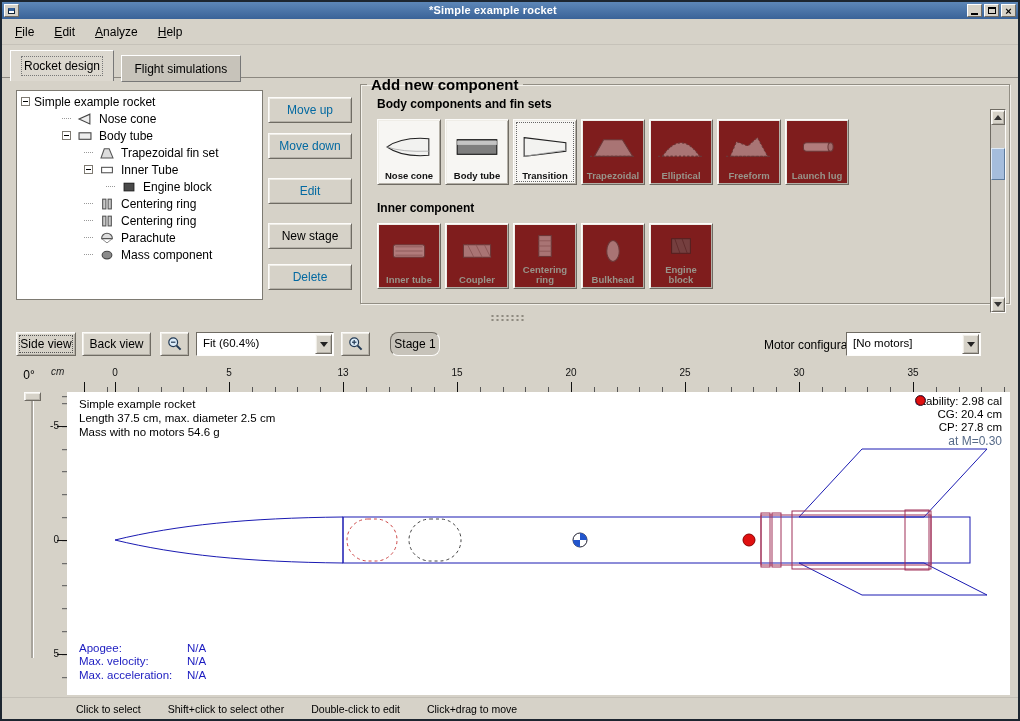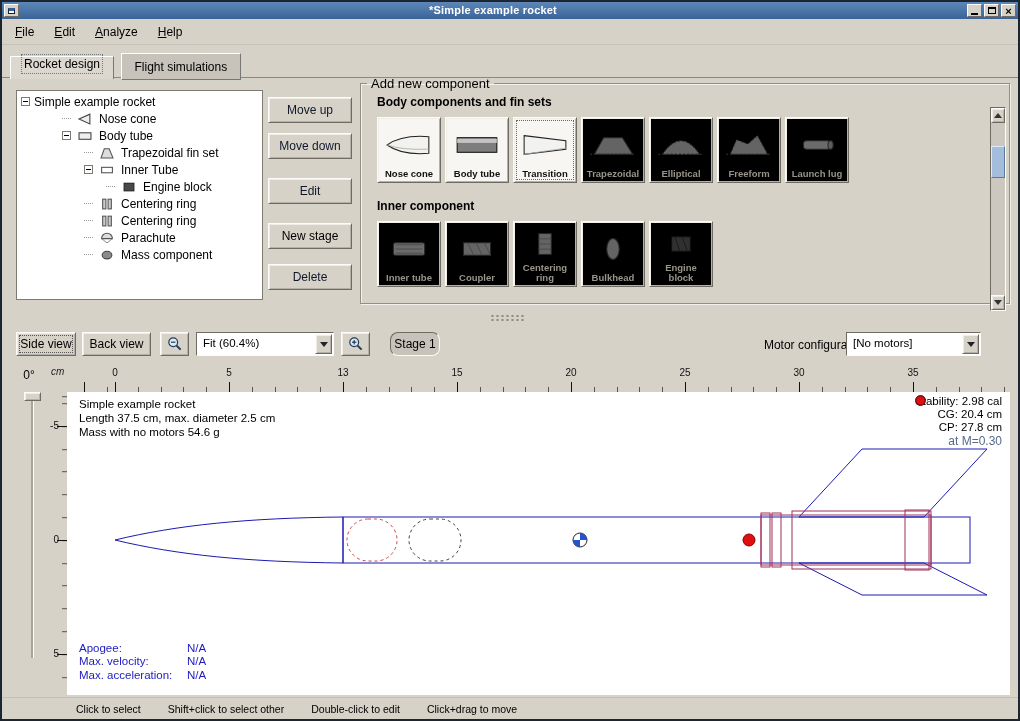--- a/index.html
+++ b/index.html
@@ -53,21 +53,21 @@
   .tabs {
     position: absolute; left: 0; top: 43px; right: 0; height: 33px;
     border-bottom: 1px solid #8c8880; padding: 5px 0 0 8px;
   }
   .tab {
     display: inline-block; font-size: 12px; padding: 6px 13px 5px;
     background: #c7c3ba; border: 1px solid; border-color: #fff #777 #777 #fff;
     margin-right: 2px; position: relative; top: 3px;
   }
   .tab.active {
-    background: #dcd8cf; top: 0; padding: 0 13px 8px; z-index: 2;
+    background: #dcd8cf; top: 0; padding: 8px 13px 8px; z-index: 2;
     border-bottom: none;
   }
   .tab.active .tab-label { outline: 1px dotted #777; outline-offset: 2px; }
 
   
   .bev-out { border: 1px solid; border-color: #fdfcfa #6f6b63 #6f6b63 #fdfcfa;
              box-shadow: inset 1px 1px 0 #efede7, inset -1px -1px 0 #b4b0a7; }
 
   
   .tree-panel {
@@ -82,33 +82,33 @@
   .exp::after { content: ""; position: absolute; left: 1px; right: 1px; top: 3px; height: 1px; background: #000; }
   .conn { width: 9px; height: 1px; border-top: 1px dotted #999; flex: none; margin-right: 4px; }
   .ticon { width: 20px; height: 13px; flex: none; margin-right: 4px; }
 
   
   .act-btn {
     position: absolute; left: 266px; width: 84px; height: 26px;
     background: #d6d2c8; font-size: 12px; color: #000;
     display: flex; align-items: center; justify-content: center;
   }
-  .act-btn.disabled { color: #0f172a; }
+  .act-btn.disabled { color: #0369a1; }
 
   
   .add-group {
     position: absolute; left: 358px; top: 74px; width: 650px; height: 228px;
     border: 1px solid #928e84; box-shadow: inset 1px 1px 0 #f3f1eb, 1px 1px 0 #f3f1eb;
   }
-  .add-group legend { font-weight: normal; font-size: 13px; margin-left: 6px; padding: 0 4px; color:#000; }
+  .add-group legend { font-weight: bold; font-size: 15px; margin-left: 6px; padding: 0 4px; color:#000; }
   .section-label { font-weight: bold; font-size: 12px; margin: 4px 0 8px 16px; color:#000; }
   .section-label.second { margin-top: 16px; }
   .comp-row { display: flex; gap: 4px; margin-left: 16px; }
   .comp-btn {
-    width: 64px; height: 66px; background: #000000;
+    width: 64px; height: 66px; background: #7f1d1d;
     display: flex; flex-direction: column; align-items: center; justify-content: flex-end;
     padding: 3px 2px;
   }
   .comp-btn.enabled { background: #f7f6f3; }
   .comp-btn .cicon { flex: 1; display: flex; align-items: center; justify-content: center; }
   .comp-btn.disabled .cicon { opacity: .45; }
   .comp-btn .clabel {
     font-size: 9.5px; font-weight: bold; line-height: 10px; text-align: center; color: #111;
   }
   .comp-btn.disabled .clabel { color: #98948a; }

